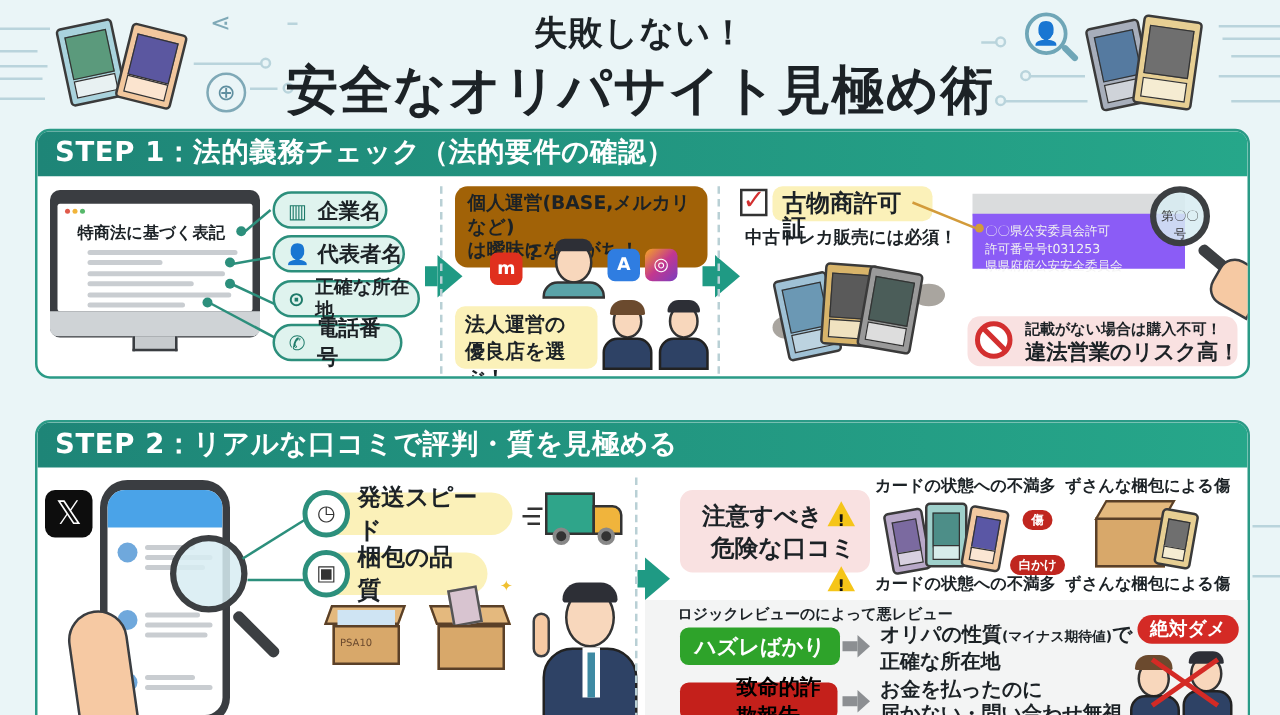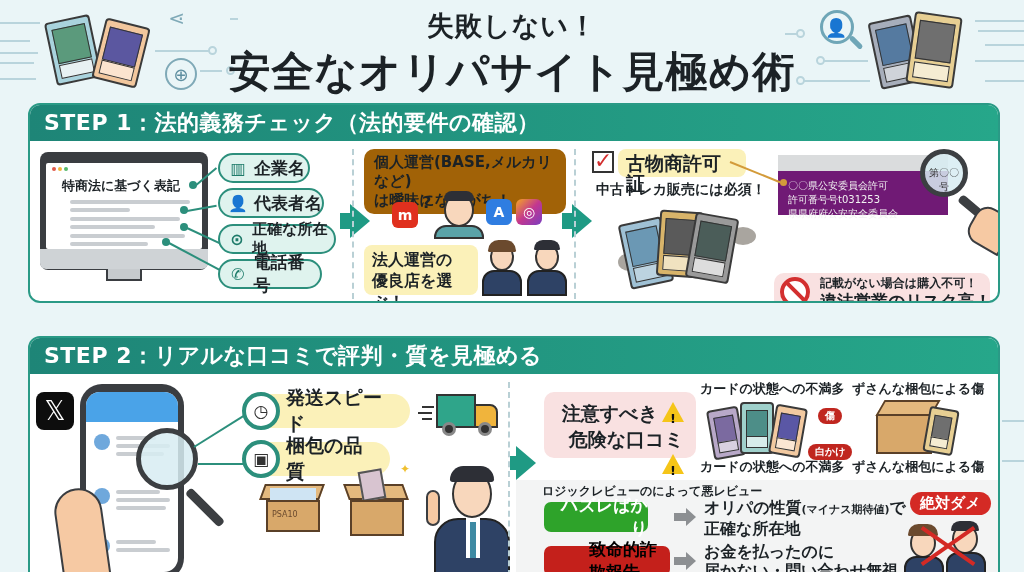--- a/index.html
+++ b/index.html
@@ -33,28 +33,28 @@
   .monitor-neck { position: absolute; background: #c7cbce; border: 2px solid #3a3d41; }
   .txtline { position: absolute; height: 4px; background: #c9cdd1; border-radius: 2px; }
   .dot-sm { position: absolute; width: 8px; height: 8px; border-radius: 50%; background: #2c8f7c; }
   .conn { position: absolute; height: 2px; background: #2c8f7c; transform-origin: left center; }
 
   .pill { position: absolute; height: 30px; border: 2px solid #2c8f7c; background: #dff3ee; border-radius: 16px; font-size: 17px; font-weight: bold; display: flex; align-items: center; padding-left: 8px; gap: 6px; }
   .pill .ico { width: 20px; height: 20px; display: flex; align-items: center; justify-content: center; color: #1e7b6a; font-size: 16px; }
 
   .bubble { position: absolute; background: #a16207; border-radius: 10px; font-size: 15px; font-weight: bold; padding: 4px 10px; line-height: 19px; }
   .yellow-box { position: absolute; background: #fbf1b9; border-radius: 8px; font-size: 16px; font-weight: bold; padding: 4px 8px; line-height: 21px; }
-  .pink-box { position: absolute; background: #f9e1e1; border-radius: 10px; margin-top: 20px; }
+  .pink-box { position: absolute; background: #f9e1e1; border-radius: 10px; }
   .app-icon { position: absolute; width: 26px; height: 26px; border-radius: 6px; display: flex; align-items: center; justify-content: center; color: #fff; font-size: 14px; font-weight: bold; }
 
   .card { position: absolute; border: 2px solid #3a3a3a; border-radius: 4px; }
   .card .art { position: absolute; left: 4px; right: 4px; top: 6px; height: 58%; border: 1px solid #333; }
   .card .txt { position: absolute; left: 4px; right: 4px; bottom: 4px; height: 24%; border: 1px solid #333; }
 
-  .license { position: absolute; background: #701a75; color: #f2f2f2; font-size: 10px; line-height: 14px; padding: 8px 10px; }
+  .license { position: absolute; background: #8b5cf6; color: #f2f2f2; font-size: 10px; line-height: 14px; padding: 8px 10px; }
   .license-top { position: absolute; background: #dadcdd; }
   .magnifier { position: absolute; border: 5px solid #3c3f42; border-radius: 50%; background: rgba(215,236,242,0.85); }
   .handle { position: absolute; height: 9px; background: #3c3f42; border-radius: 4px; transform-origin: left center; }
 
   
   .phone { position: absolute; background: #3a3d41; border-radius: 22px; }
   .phone-screen { position: absolute; background: #ffffff; border-radius: 14px; overflow: hidden; }
   .phone-bar { position: absolute; left: 0; right: 0; top: 0; height: 30px; background: #4aa3e8; }
   .avatar { position: absolute; width: 16px; height: 16px; border-radius: 50%; background: #6fa8dc; }
   .hand { position: absolute; background: #f6c9a3; border: 2px solid #3a3d41; }
@@ -373,21 +373,21 @@
         <div class="txt" style="background:#f5ecd2;"></div>
     </div>
   </div>
 
   <div class="small-label" style="left:670px;top:120px;">カードの状態への不満多</div>
   <div class="small-label" style="left:822px;top:120px;">ずさんな梱包による傷</div>
 
   <div class="review-area" style="left:486px;top:142px;width:484px;height:112px;"></div>
   <div class="small-label" style="left:512px;top:145px;font-size:12px;">ロジックレビューのによって悪レビュー</div>
 
-  <div class="badge-green" style="left:514px;top:164px;width:104px;height:30px;text-align:right;">ハズレばかり</div>
+  <div class="badge-green" style="left:514px;top:164px;width:128px;height:30px;">ハズレばかり</div>
   <div class="grey-arrow" style="left:644px;top:170px;width:24px;height:18px;">
       <div class="stem"></div>
       <div class="tip"></div>
     </div>
   <div class="review-text" style="left:674px;top:160px;">
     <div><span>オリパの性質</span><small>(マイナス期待値)</small><span>で</span></div>
     <div>正確な所在地</div>
   </div>
 
   <div class="badge-red" style="left:514px;top:208px;width:126px;height:30px;">致命的詐欺報告</div>

